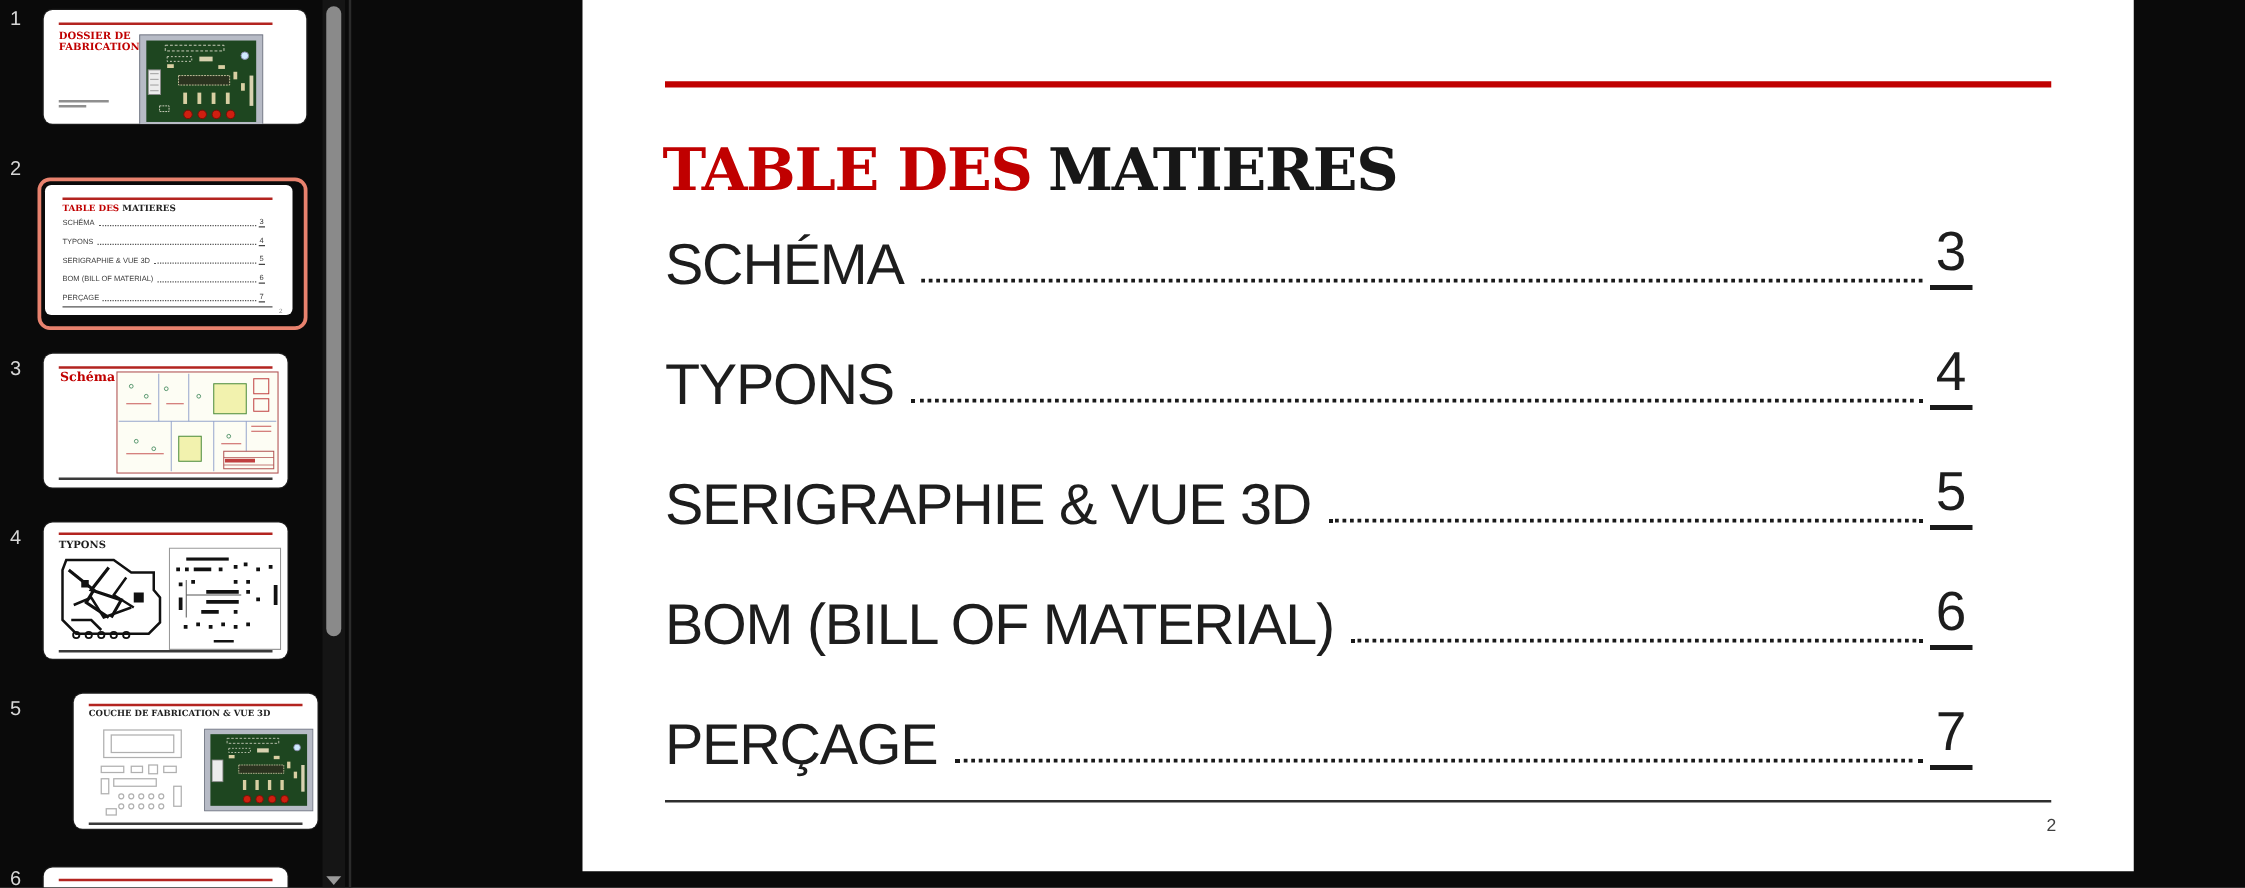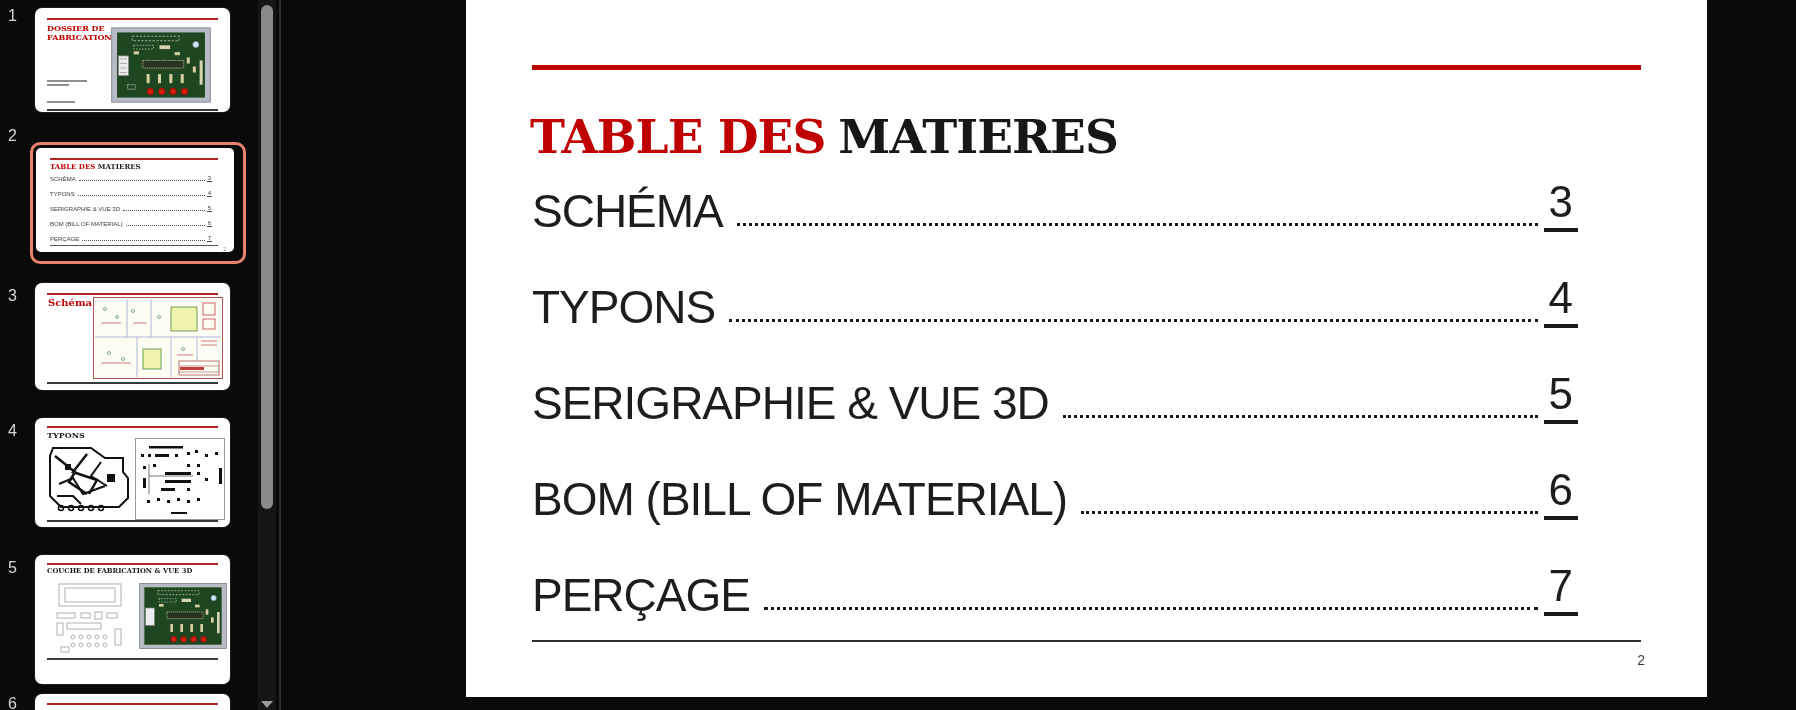--- a/index.html
+++ b/index.html
@@ -54,21 +54,21 @@
   svg{position:absolute;}
 </style>
 </head>
 <body>
 
 <div id="app">
 
   <aside id="sidebar">
 
     <div class="slide-num" style="top:8px;">1</div>
-    <div class="thumb" style="top:8px;height:104px;">
+    <div class="thumb" style="top:8px;height:91px;padding-left:15px;">
       <div class="thumb-inner">
         <div class="mini-rule-red" style="left:12px;top:10px;width:171px;"></div>
         <div class="mini-title" style="left:12px;top:16px;font-size:8px;color:#C00000;">
           <span>DOSSIER DE</span><br>
           <span>FABRICATION</span>
         </div>
         <div class="tiny-bar" style="left:12px;top:72px;width:40px;"></div>
         <div class="tiny-bar" style="left:12px;top:76px;width:22px;"></div>
         <div class="tiny-bar" style="left:12px;top:93px;width:28px;"></div>
         <div class="mini-rule-dark" style="left:12px;top:101px;width:171px;"></div>
@@ -237,21 +237,21 @@
             <rect x="36" y="74" width="16" height="2"></rect>
           </g>
           <line x1="14" y1="38" x2="58" y2="38" stroke="#555" stroke-width="0.8"></line>
           <line x1="14" y1="26" x2="14" y2="56" stroke="#555" stroke-width="0.8"></line>
         </svg>
         <div class="mini-rule-dark" style="left:12px;top:102px;width:171px;"></div>
       </div>
     </div>
 
     <div class="slide-num" style="top:560px;">5</div>
-    <div class="thumb" style="top:555px;height:129px;">
+    <div class="thumb" style="top:555px;height:108px;margin-left:24px;">
       <div class="thumb-inner">
         <div class="mini-rule-red" style="left:12px;top:8px;width:171px;"></div>
         <div class="mini-title" style="left:12px;top:13px;font-size:6.8px;color:#1d1d1d;">COUCHE DE FABRICATION &amp; VUE 3D</div>
         <svg style="left:16px;top:26px;" width="84" height="74" viewBox="0 0 84 74">
           <g fill="none" stroke="#b0b0b0" stroke-width="1">
             <rect x="8" y="3" width="62" height="22"></rect>
             <rect x="14" y="7" width="50" height="14"></rect>
             <rect x="6" y="32" width="18" height="5"></rect>
               <rect x="30" y="32" width="9" height="5"></rect>
             <rect x="44" y="31" width="7" height="7"></rect>

